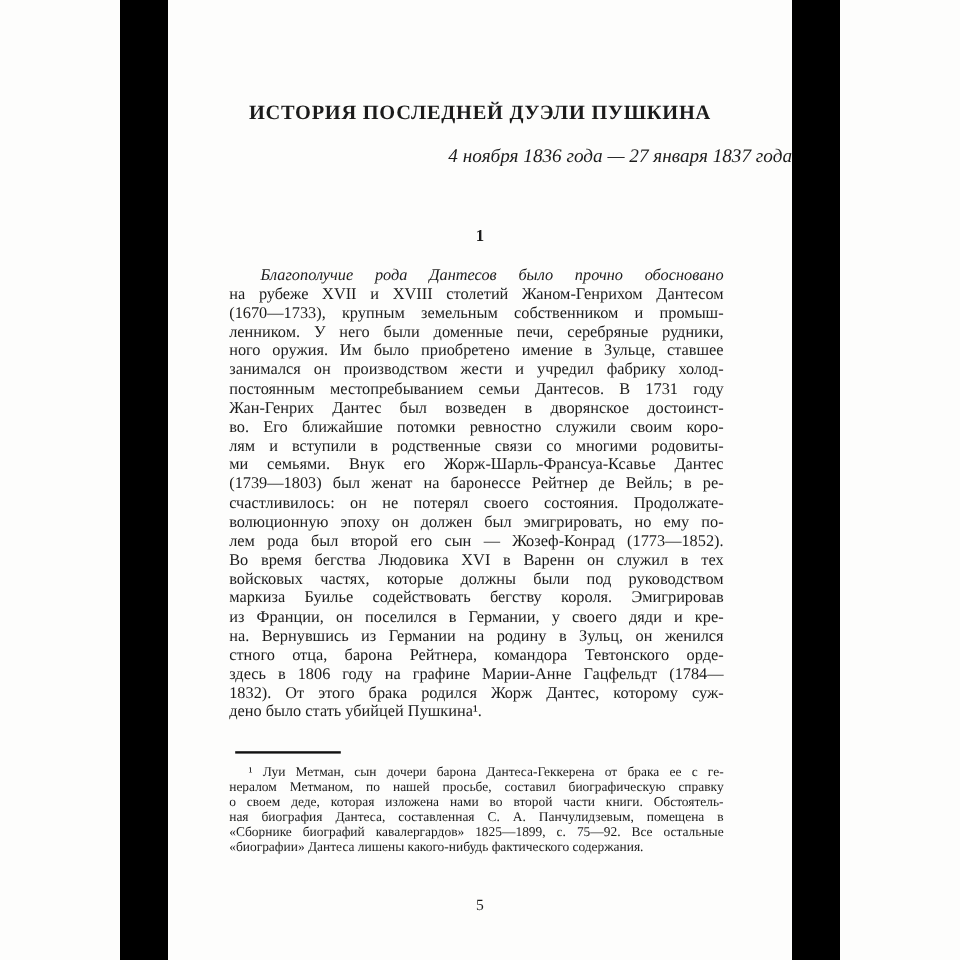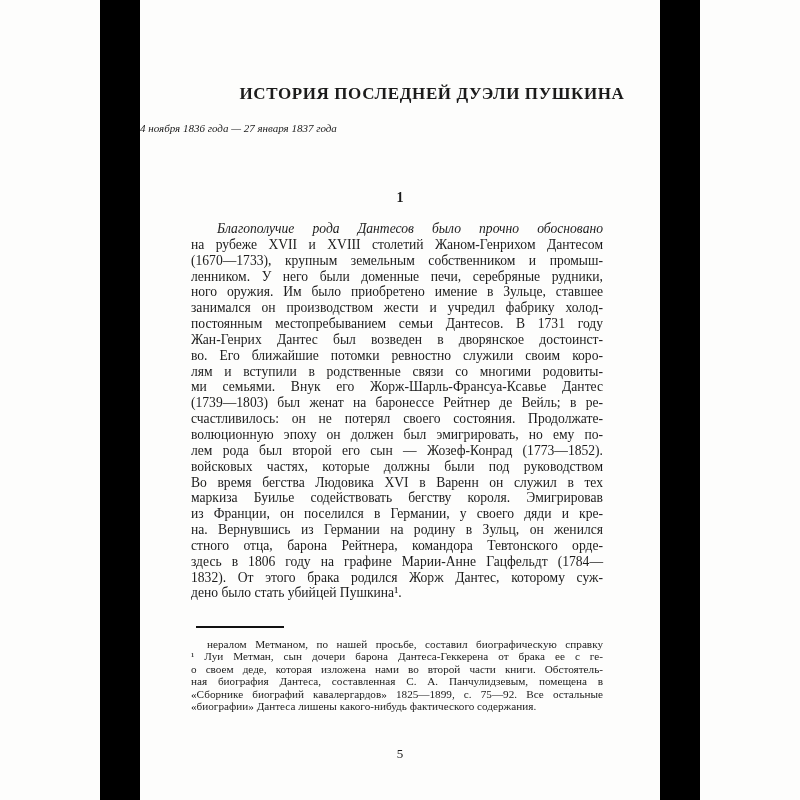--- a/index.html
+++ b/index.html
@@ -31,30 +31,29 @@
   .page-title {
     position: absolute;
     left: 140px;
     width: 520px;
     top: 84px;
     text-align: center;
     font-size: 17px;
     font-weight: bold;
     letter-spacing: 0.6px;
     white-space: nowrap;
-    padding-left: 32px;
   }
   .page-subtitle {
     position: absolute;
     left: 140px;
     width: 520px;
     top: 122px;
-    text-align: left;
+    text-align: right;
     font-style: italic;
-    font-size: 11px;
+    font-size: 16px;
     white-space: nowrap;
   }
   .section-number {
     position: absolute;
     left: 140px;
     width: 520px;
     top: 190px;
     text-align: center;
     font-size: 14px;
     font-weight: bold;
@@ -134,36 +133,36 @@
       <div class="bline">занимался он производством жести и учредил фабрику холод-</div>
       <div class="bline">постоянным местопребыванием семьи Дантесов. В 1731 году</div>
       <div class="bline">Жан-Генрих Дантес был возведен в дворянское достоинст-</div>
       <div class="bline">во. Его ближайшие потомки ревностно служили своим коро-</div>
       <div class="bline">лям и вступили в родственные связи со многими родовиты-</div>
       <div class="bline">ми семьями. Внук его Жорж-Шарль-Франсуа-Ксавье Дантес</div>
       <div class="bline">(1739—1803) был женат на баронессе Рейтнер де Вейль; в ре-</div>
       <div class="bline">счастливилось: он не потерял своего состояния. Продолжате-</div>
       <div class="bline">волюционную эпоху он должен был эмигрировать, но ему по-</div>
       <div class="bline">лем рода был второй его сын — Жозеф-Конрад (1773—1852).</div>
+      <div class="bline">Во время бегства Людовика XVI в Варенн он служил в тех</div>
       <div class="bline">войсковых частях, которые должны были под руководством</div>
-      <div class="bline">Во время бегства Людовика XVI в Варенн он служил в тех</div>
       <div class="bline">маркиза Буилье содействовать бегству короля. Эмигрировав</div>
       <div class="bline">из Франции, он поселился в Германии, у своего дяди и кре-</div>
       <div class="bline">на. Вернувшись из Германии на родину в Зульц, он женился</div>
       <div class="bline">стного отца, барона Рейтнера, командора Тевтонского орде-</div>
       <div class="bline">здесь в 1806 году на графине Марии-Анне Гацфельдт (1784—</div>
       <div class="bline">1832). От этого брака родился Жорж Дантес, которому суж-</div>
       <div class="bline">дено было стать убийцей Пушкина¹.</div>
     </div>
 
   <div class="footnote-rule"></div>
 
   <div class="footnote-lines">
+      <div class="bline">¹ Луи Метман, сын дочери барона Дантеса-Геккерена от брака ее с ге-</div>
       <div class="bline">нералом Метманом, по нашей просьбе, составил биографическую справку</div>
-      <div class="bline">¹ Луи Метман, сын дочери барона Дантеса-Геккерена от брака ее с ге-</div>
       <div class="bline">о своем деде, которая изложена нами во второй части книги. Обстоятель-</div>
       <div class="bline">ная биография Дантеса, составленная С. А. Панчулидзевым, помещена в</div>
       <div class="bline">«Сборнике биографий кавалергардов» 1825—1899, с. 75—92. Все остальные</div>
       <div class="bline">«биографии» Дантеса лишены какого-нибудь фактического содержания.</div>
     </div>
 
   <div class="page-number">5</div>
 
 </div>
 

